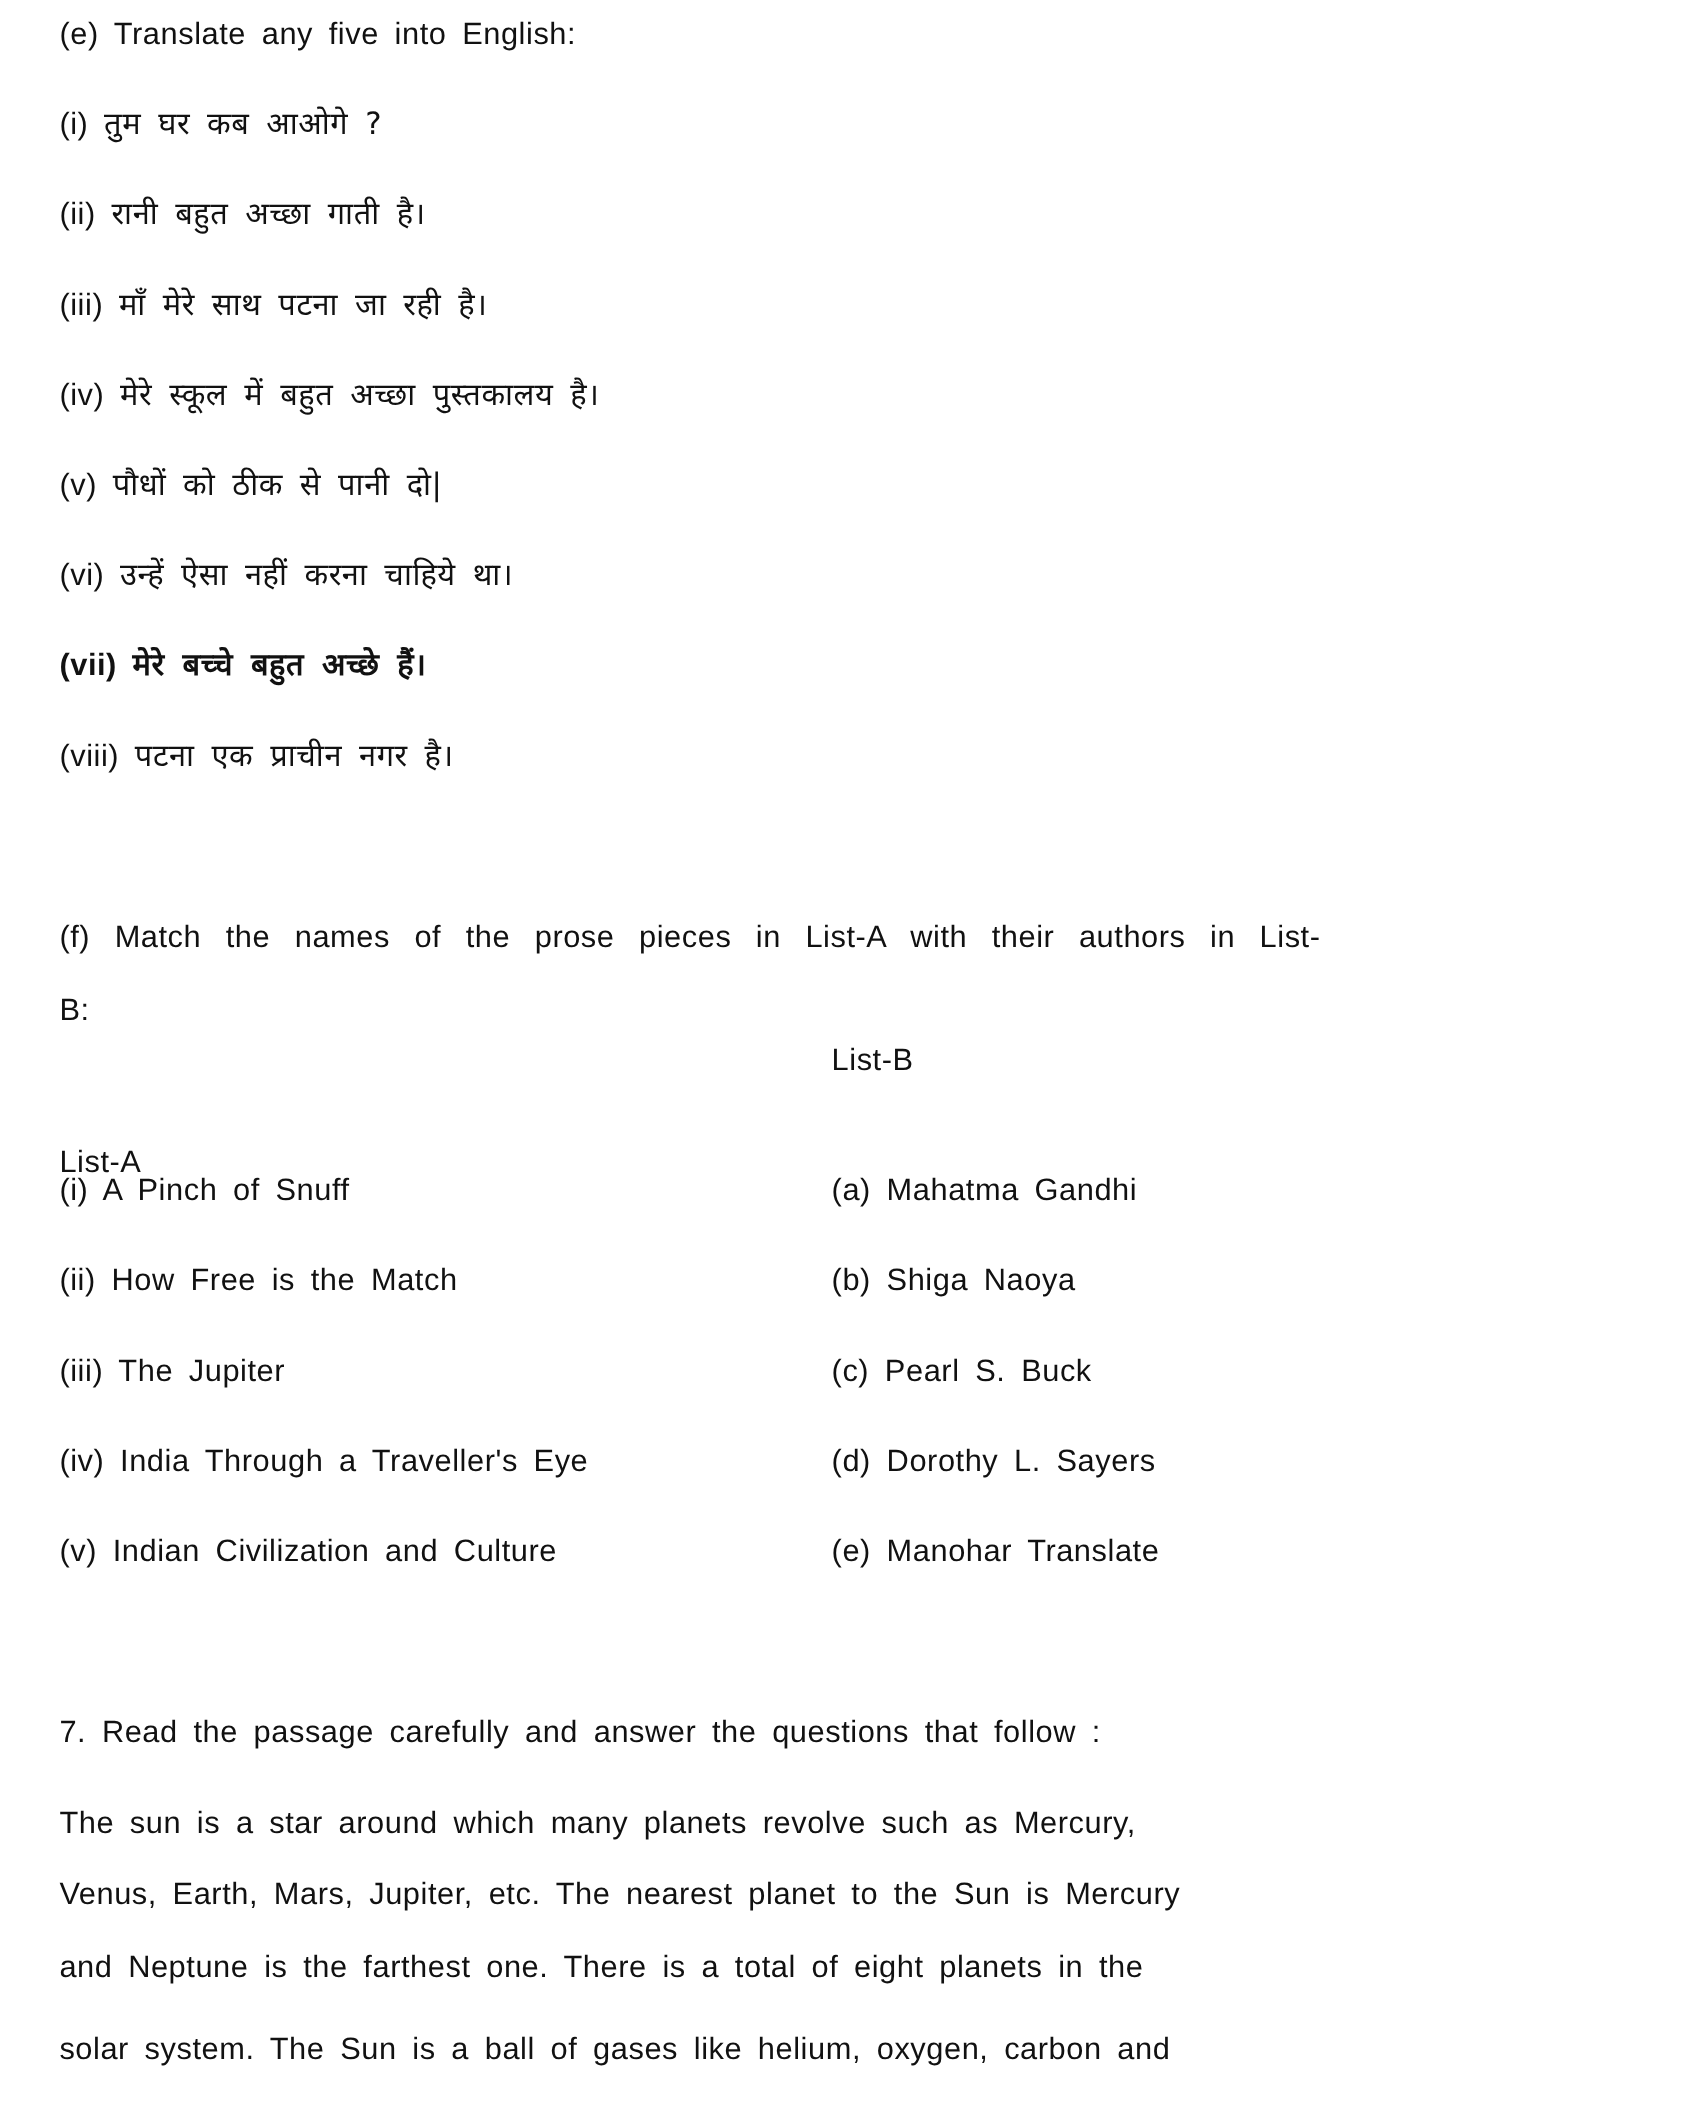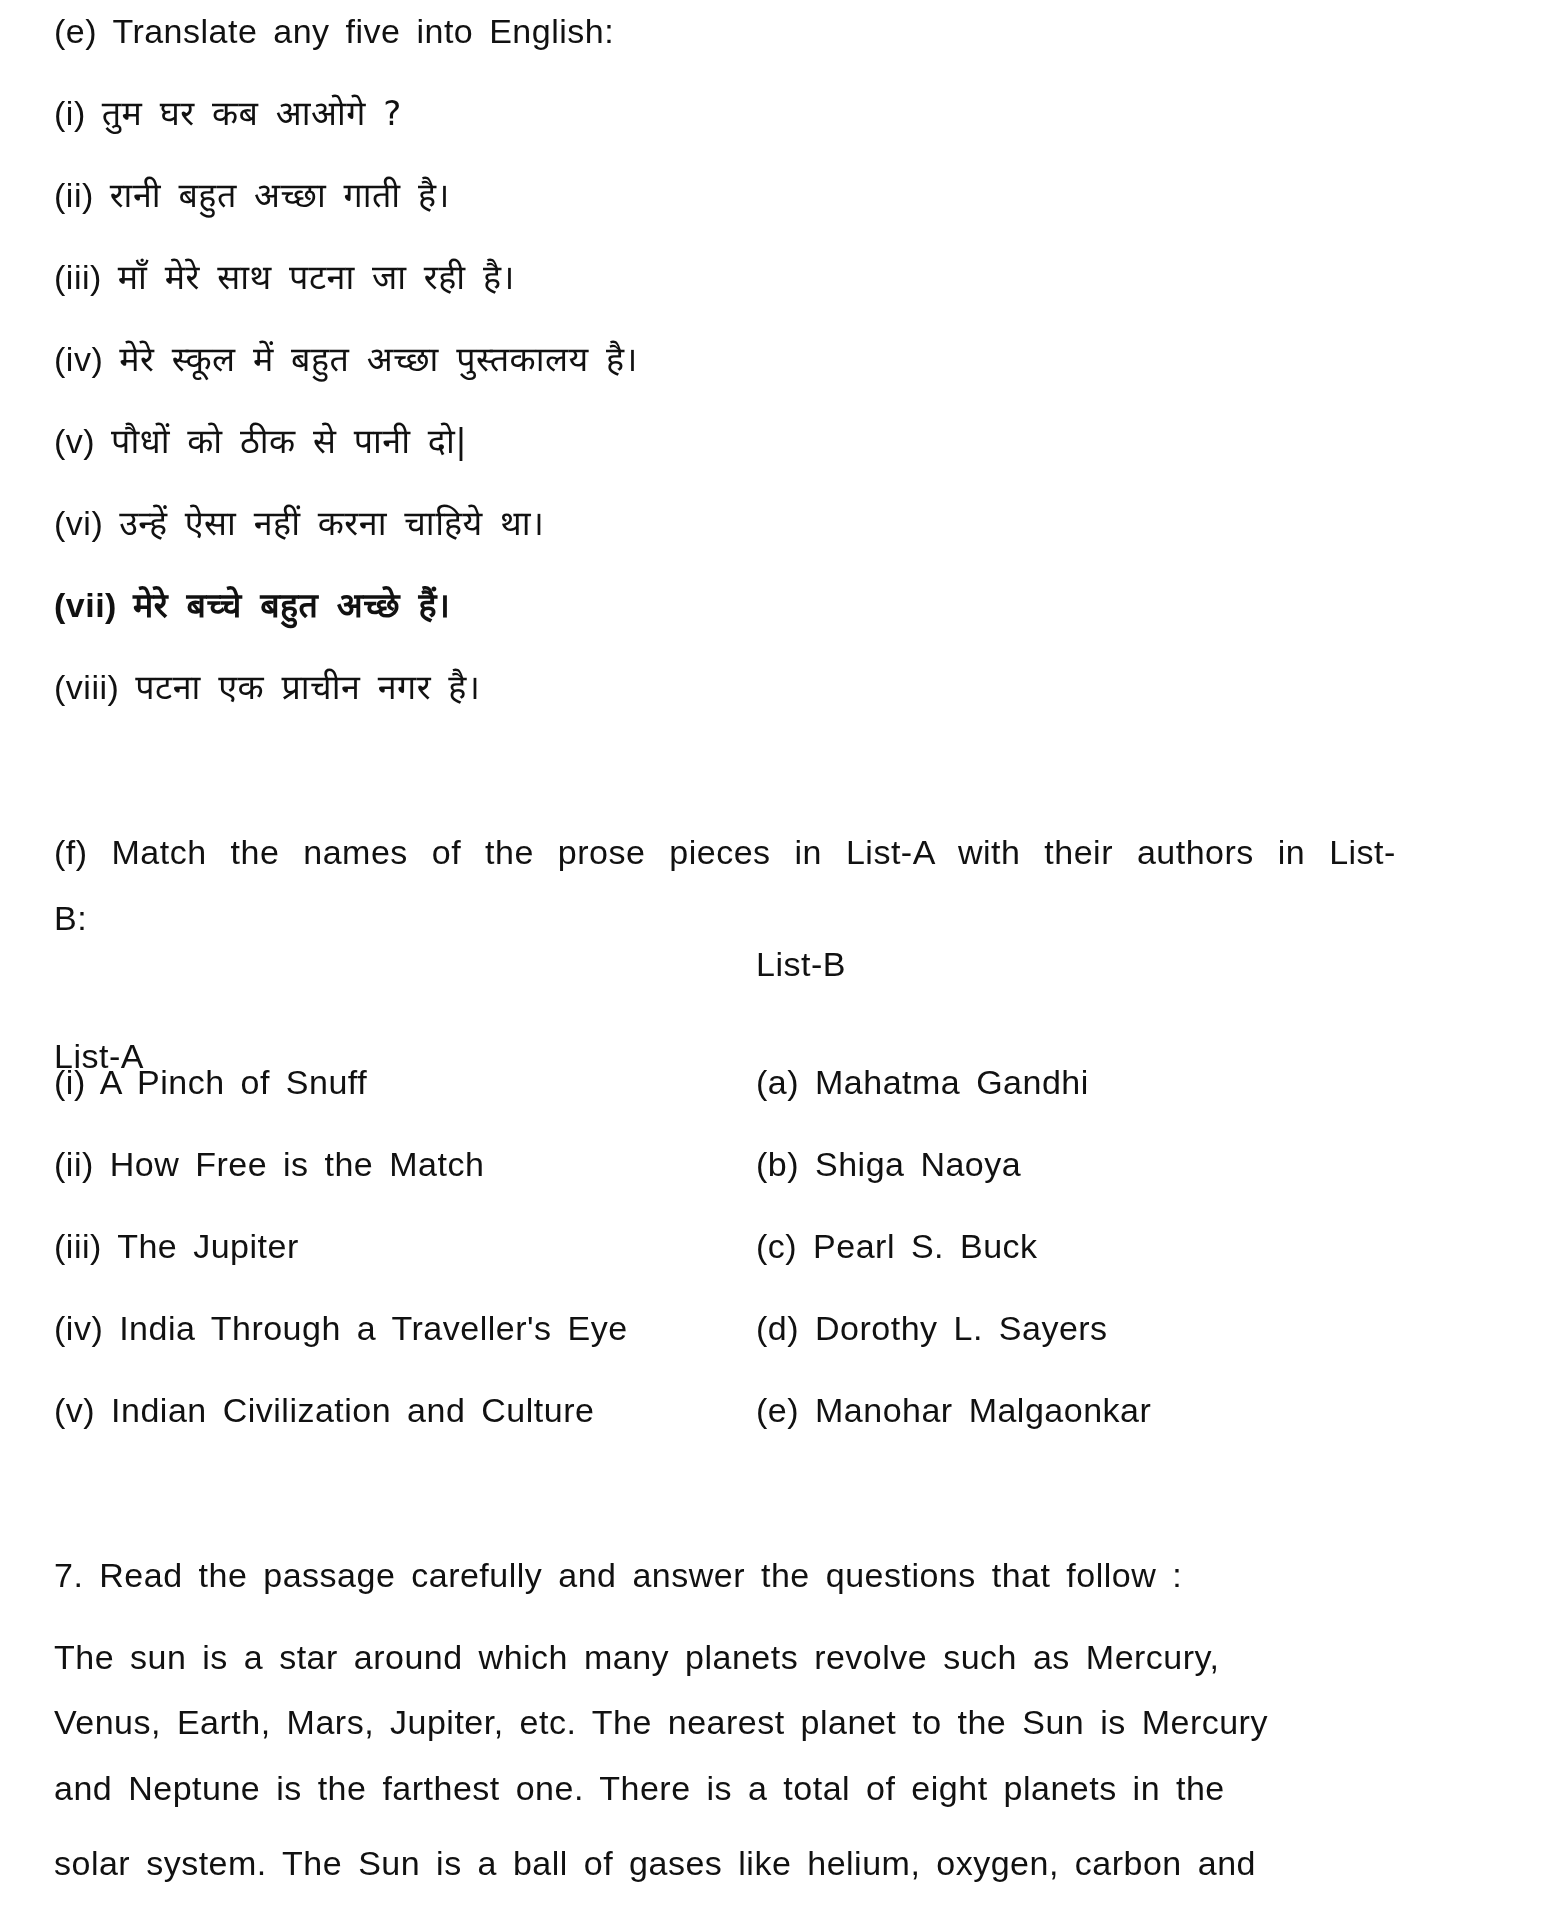--- a/index.html
+++ b/index.html
@@ -1,18 +1,18 @@
 <!DOCTYPE html>
 <html><head>
 <meta charset="utf-8">
 <style>
   html, body { margin:0; padding:0; background:#ffffff; }
   body { width:1547px; height:1914px; position:relative; overflow:hidden;
          font-family:"Liberation Sans", "DejaVu Sans", sans-serif; color:#111; }
-  .line { position:absolute; left:54px; font-size:34px; line-height:48px; white-space:nowrap; letter-spacing:0.5px; word-spacing:6px; }
+  .line { position:absolute; left:54px; font-size:28px; line-height:48px; white-space:nowrap; letter-spacing:0.5px; word-spacing:6px; }
   .col-b { left:756px; }
   .hindi { font-family:"DejaVu Sans", sans-serif; }
 </style>
 </head>
 <body>
 
 <div class="line" style="top:7px;">(e) Translate any five into English:</div>
 
 <div class="line" style="top:89px;"><span>(i)</span> <span class="hindi">तुम घर कब आओगे ?</span></div>
 <div class="line" style="top:171px;"><span>(ii)</span> <span class="hindi">रानी बहुत अच्छा गाती है।</span></div>
@@ -35,20 +35,20 @@
 <div class="line" style="top:1140px;">(ii) How Free is the Match</div>
 <div class="line col-b" style="top:1140px;">(b) Shiga Naoya</div>
 
 <div class="line" style="top:1222px;">(iii) The Jupiter</div>
 <div class="line col-b" style="top:1222px;">(c) Pearl S. Buck</div>
 
 <div class="line" style="top:1304px;">(iv) India Through a Traveller's Eye</div>
 <div class="line col-b" style="top:1304px;">(d) Dorothy L. Sayers</div>
 
 <div class="line" style="top:1386px;">(v) Indian Civilization and Culture</div>
-<div class="line col-b" style="top:1386px;">(e) Manohar Malgaonkar</div>
+<div class="line col-b" style="top:1386px;">(e) Manohar Translate</div>
 
 <div class="line" style="top:1551px;">7. Read the passage carefully and answer the questions that follow :</div>
 
 <div class="line" style="top:1633px;">The sun is a star around which many planets revolve such as Mercury,</div>
 <div class="line" style="top:1698px;">Venus, Earth, Mars, Jupiter, etc. The nearest planet to the Sun is Mercury</div>
 <div class="line" style="top:1764px;">and Neptune is the farthest one. There is a total of eight planets in the</div>
 <div class="line" style="top:1829px;margin-top:10px;">solar system. The Sun is a ball of gases like helium, oxygen, carbon and</div>
 
 </body></html>

